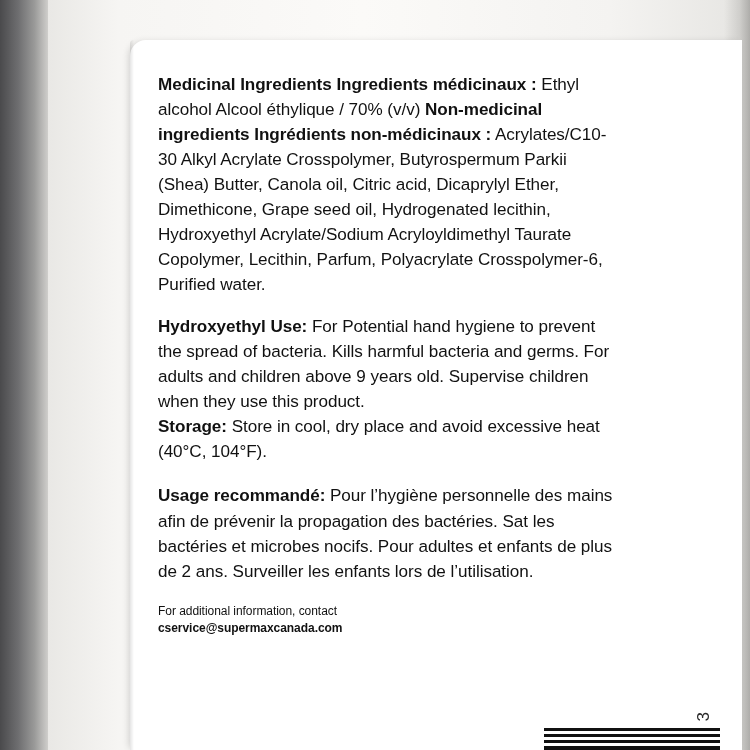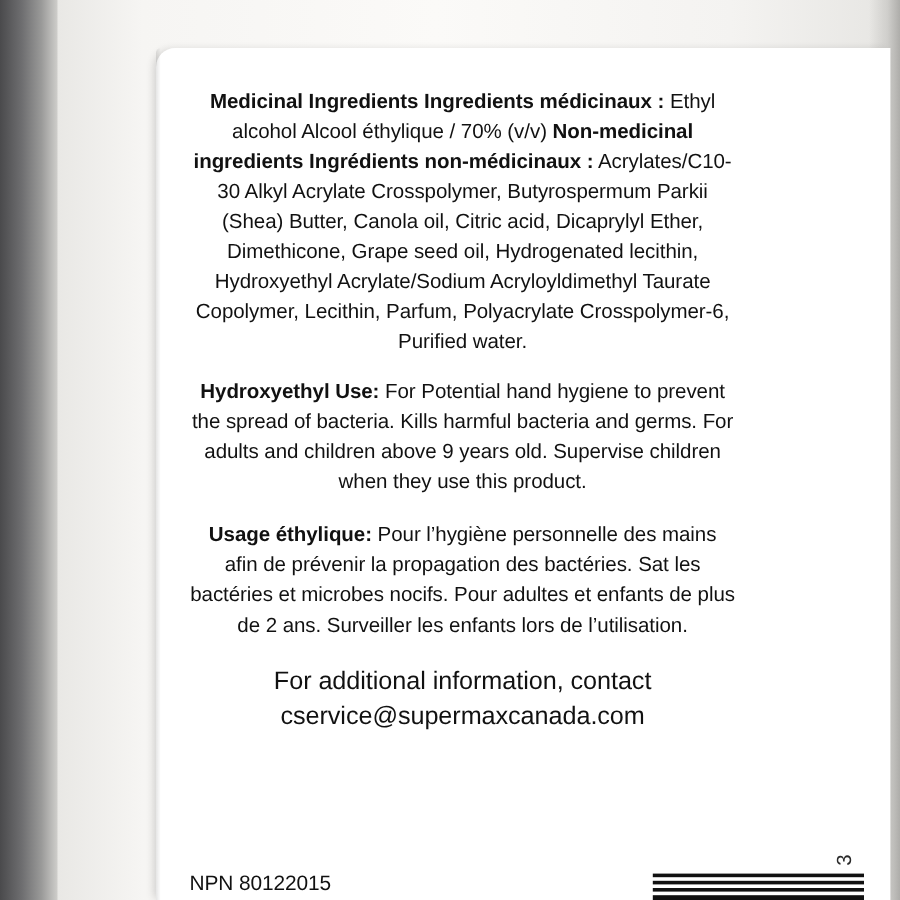--- a/index.html
+++ b/index.html
@@ -68,31 +68,31 @@
     position: absolute;
     left: 28px;
     top: 32px;
     width: 455px;
     color: #111111;
     font-size: 17.1px;
     line-height: 1.465;
     letter-spacing: -0.05px;
   }
 
-  .blk { margin: 0 0 0 0; text-align: center; }
+  .blk { margin: 0 0 0 0; }
   .gap-md { height: 17px; }
   .gap-lg { height: 19px; }
 
   b, .bold { font-weight: bold; }
 
   .contact {
-    font-size: 21px;
+    font-size: 12px;
     line-height: 1.42;
   }
-  .contact .email { font-weight: normal; }
+  .contact .email { font-weight: bold; }
 
   .npn {
     position: absolute;
     left: 28px;
     top: 686px;
     font-size: 17.4px;
     color: #111;
     letter-spacing: -0.1px;
   }
 
@@ -143,38 +143,40 @@
       <p class="blk">
         <span class="bold">Medicinal Ingredients Ingredients médicinaux :</span><span> Ethyl alcohol Alcool éthylique / 70% (v/v) </span><span class="bold">Non-medicinal ingredients Ingrédients non-médicinaux :</span><span> Acrylates/C10-30 Alkyl Acrylate Crosspolymer, Butyrospermum Parkii (Shea) Butter, Canola oil, Citric acid, Dicaprylyl Ether, Dimethicone, Grape seed oil, Hydrogenated lecithin, Hydroxyethyl Acrylate/Sodium Acryloyldimethyl Taurate Copolymer, Lecithin, Parfum, Polyacrylate Crosspolymer-6, Purified water.</span>
       </p>
 
       <div class="gap-md"></div>
 
       <p class="blk">
         <span class="bold">Hydroxyethyl Use:</span><span> For Potential hand hygiene to prevent the spread of bacteria. Kills harmful bacteria and germs. For adults and children above 9 years old. Supervise children when they use this product.</span>
       </p>
 
+      <p class="blk">
+        <span class="bold">Storage:</span><span> Store in cool, dry place and avoid excessive heat (40°C, 104°F).</span>
+      </p>
 
       <div class="gap-lg"></div>
 
       <p class="blk">
-        <span class="bold">Usage éthylique:</span><span> Pour l’hygiène personnelle des mains afin de prévenir la propagation des bactéries. Sat les bactéries et microbes nocifs. Pour adultes et enfants de plus de 2 ans. Surveiller les enfants lors de l’utilisation.</span>
+        <span class="bold">Usage recommandé:</span><span> Pour l’hygiène personnelle des mains afin de prévenir la propagation des bactéries. Sat les bactéries et microbes nocifs. Pour adultes et enfants de plus de 2 ans. Surveiller les enfants lors de l’utilisation.</span>
       </p>
 
 
       <div class="gap-lg"></div>
 
       <p class="blk contact">
         <span>For additional information, contact</span><br>
         <span class="email">cservice@supermaxcanada.com</span>
       </p>
 
     </div>
 
-    <div class="npn">NPN 80122015</div>
 
     <div class="side-num">3</div>
 
     <div class="barcode">
       <div class="bar b1"></div>
       <div class="bar b2"></div>
       <div class="bar b3"></div>
       <div class="bar b4"></div>
     </div>
 

